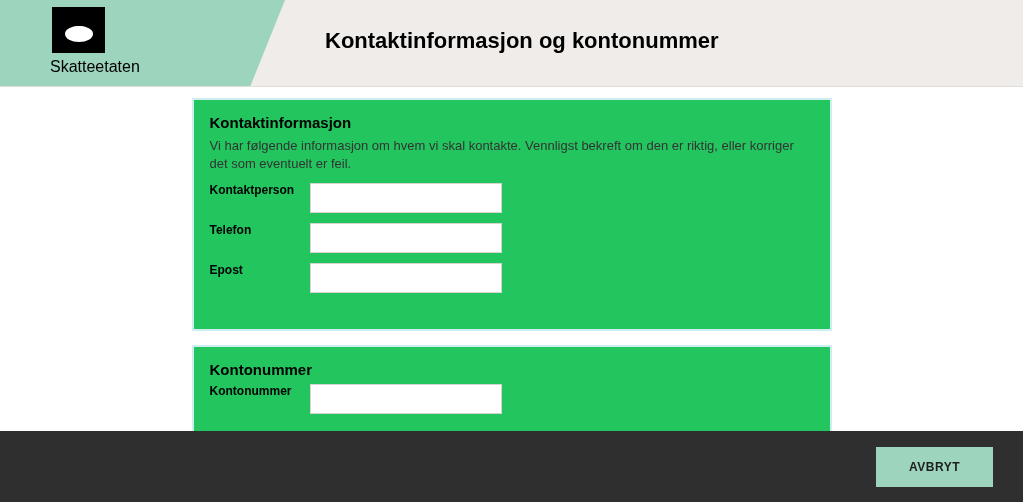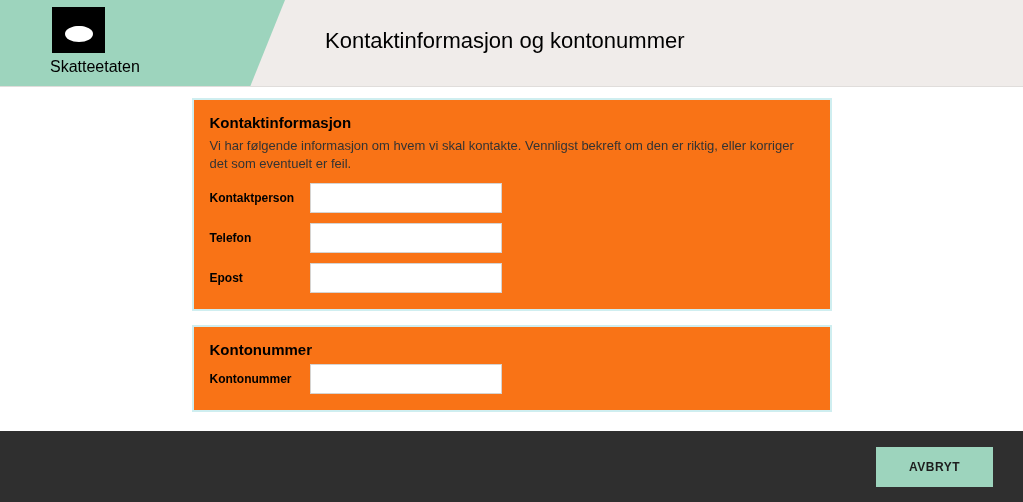--- a/index.html
+++ b/index.html
@@ -43,56 +43,55 @@
     left: 50px; top: 58px;
     font-size: 16px;
     color: #000;
   }
 
   .page-title {
     position: absolute;
     left: 325px;
     top: 28px;
     font-size: 22px;
-    font-weight: normal;
+    font-weight: bold;
     color: #000;
   }
 
   .content {
     width: 100%;
     padding: 11px 0 0 0;
     display: flex;
     flex-direction: column;
     align-items: center;
     gap: 14px;
   }
 
   .panel {
     width: 640px;
     border: 2px solid #cfeef0;
-    padding: 14px 16px 8px 16px;
-    background: #f97316;
+    padding: 14px 16px 28px 16px;
+    background: #22c55e;
   }
 
   .panel h2 {
     font-size: 15px;
     font-weight: bold;
     color: #000;
     margin-bottom: 6px;
   }
   .panel p.desc {
     font-size: 13px;
     color: #333;
     line-height: 1.4;
     margin-bottom: 10px;
   }
 
   .field-row {
     display: flex;
-    align-items: center;
     margin-bottom: 10px;
   }
   .field-row:last-child { margin-bottom: 8px; }
   .field-label {
     width: 100px;
     font-size: 12px;
     font-weight: bold;
     color: #000;
   }
   .field-input {

